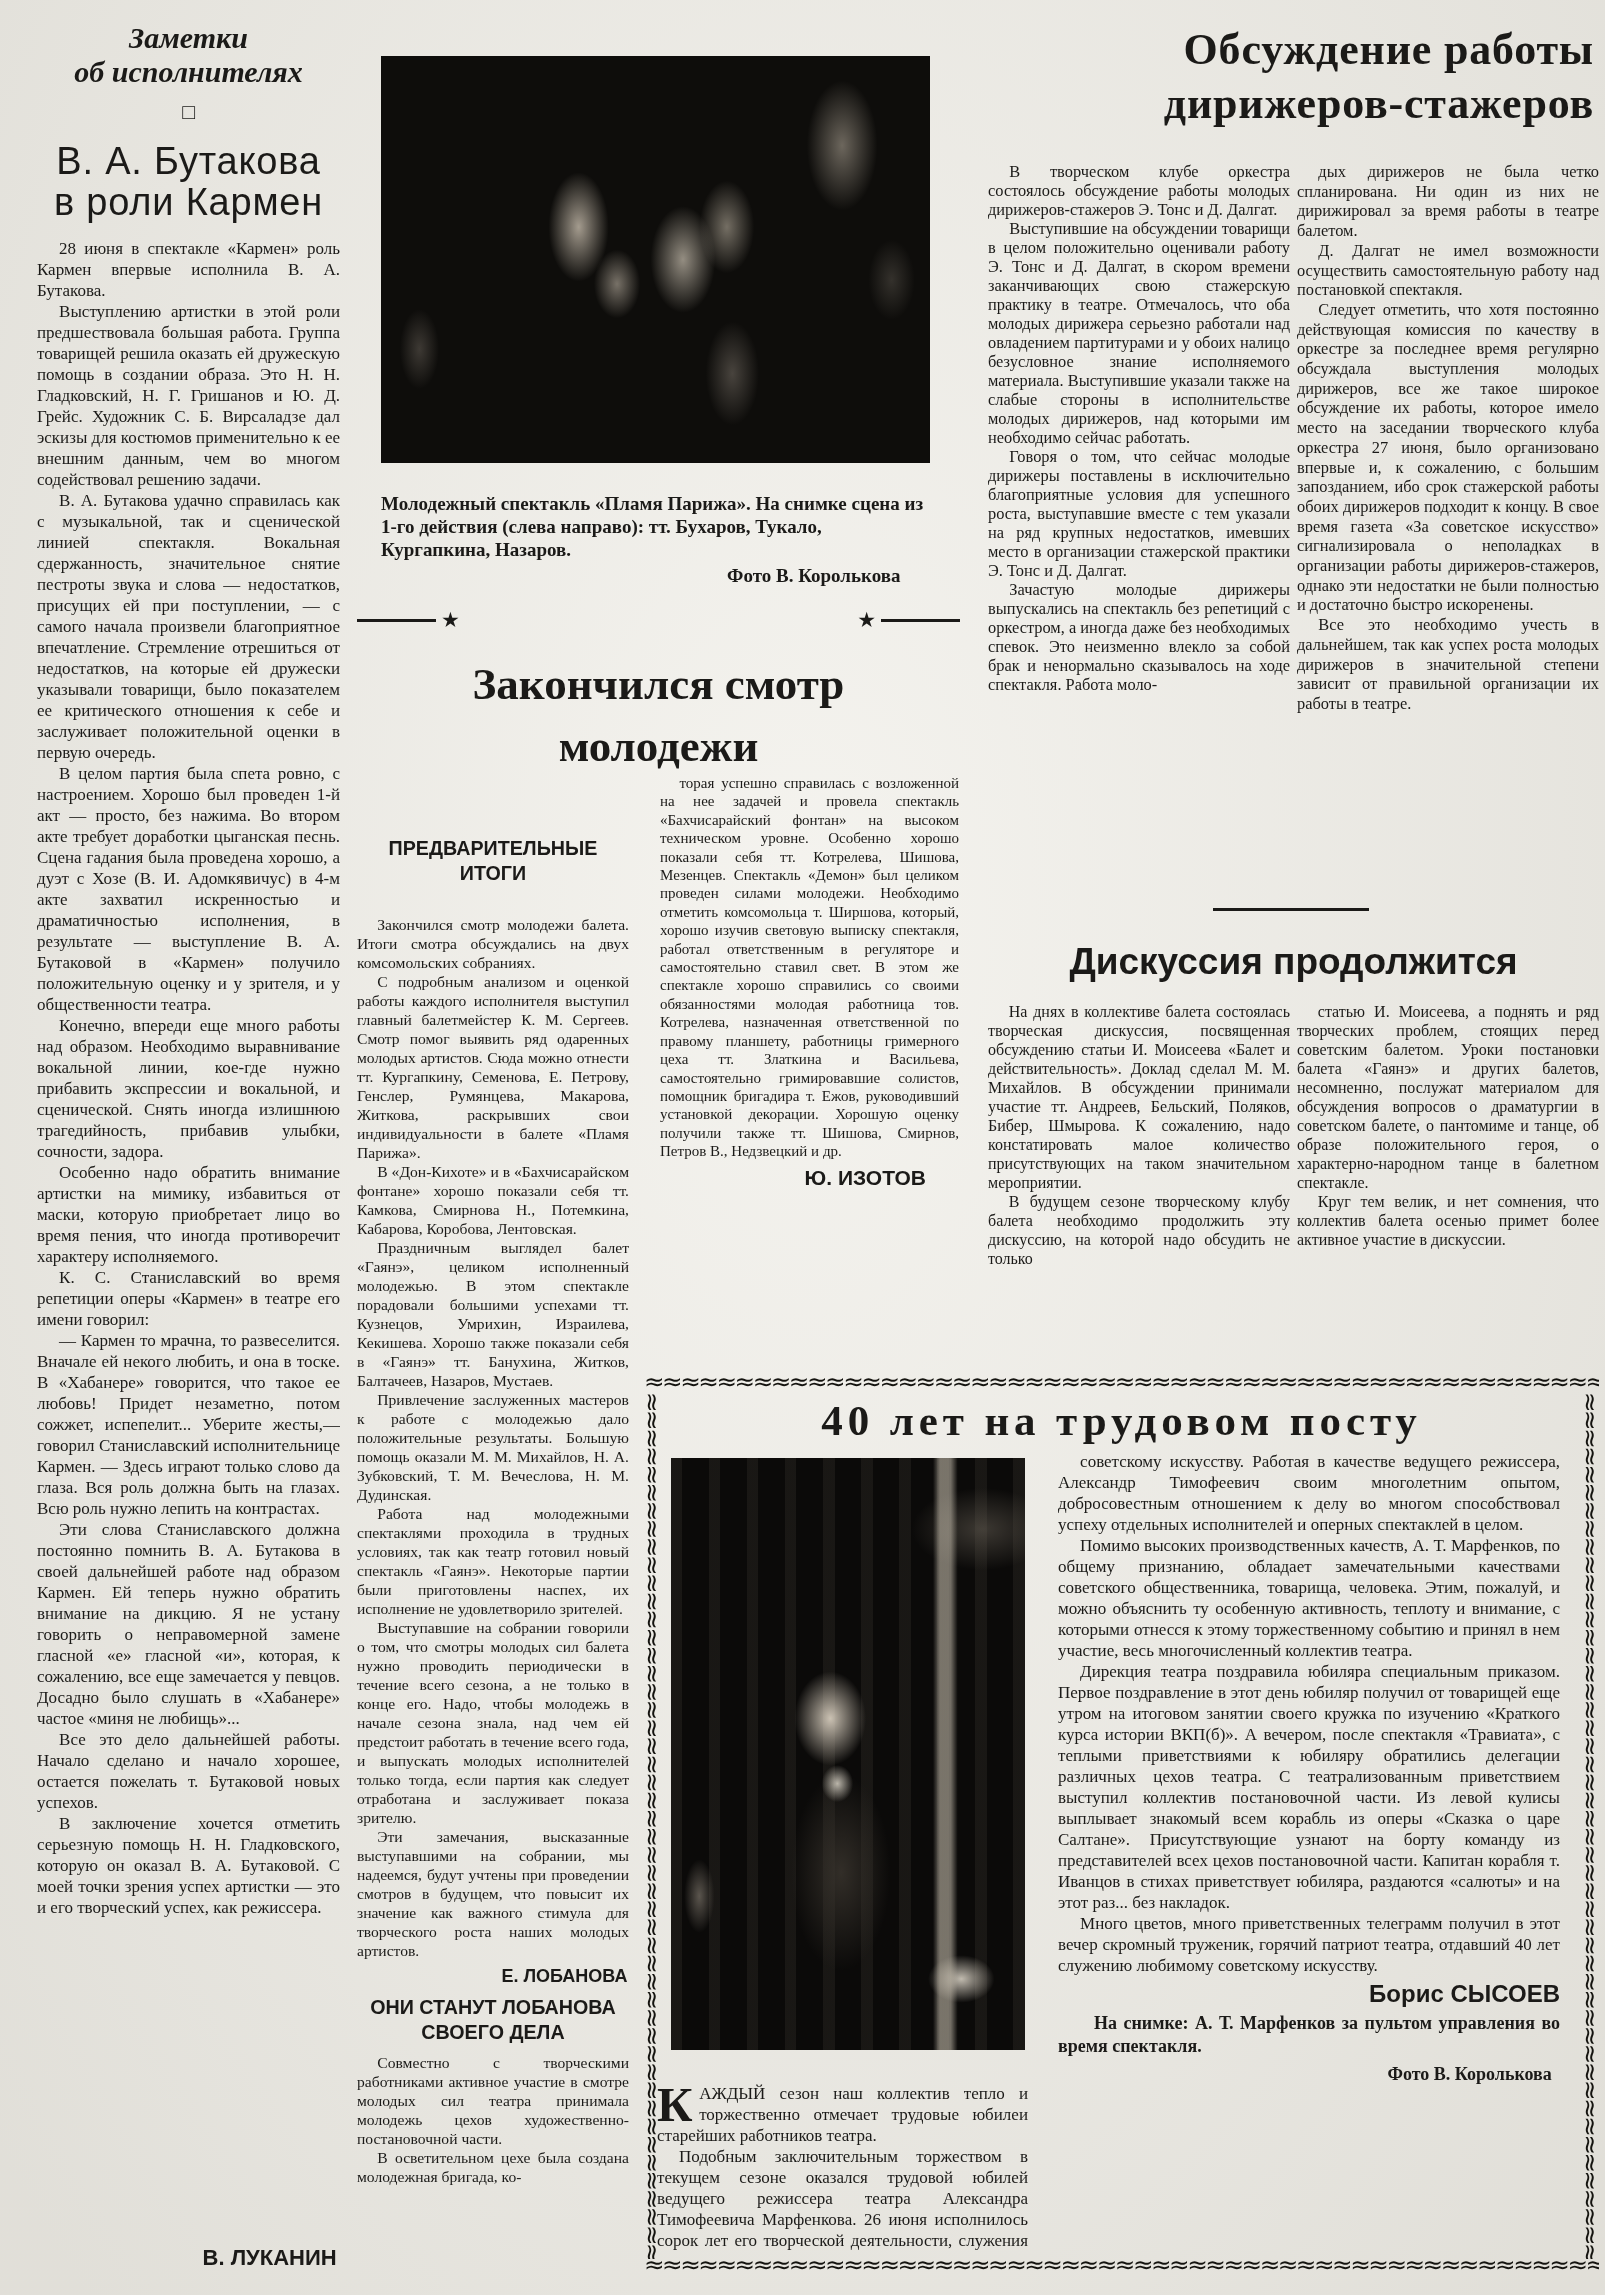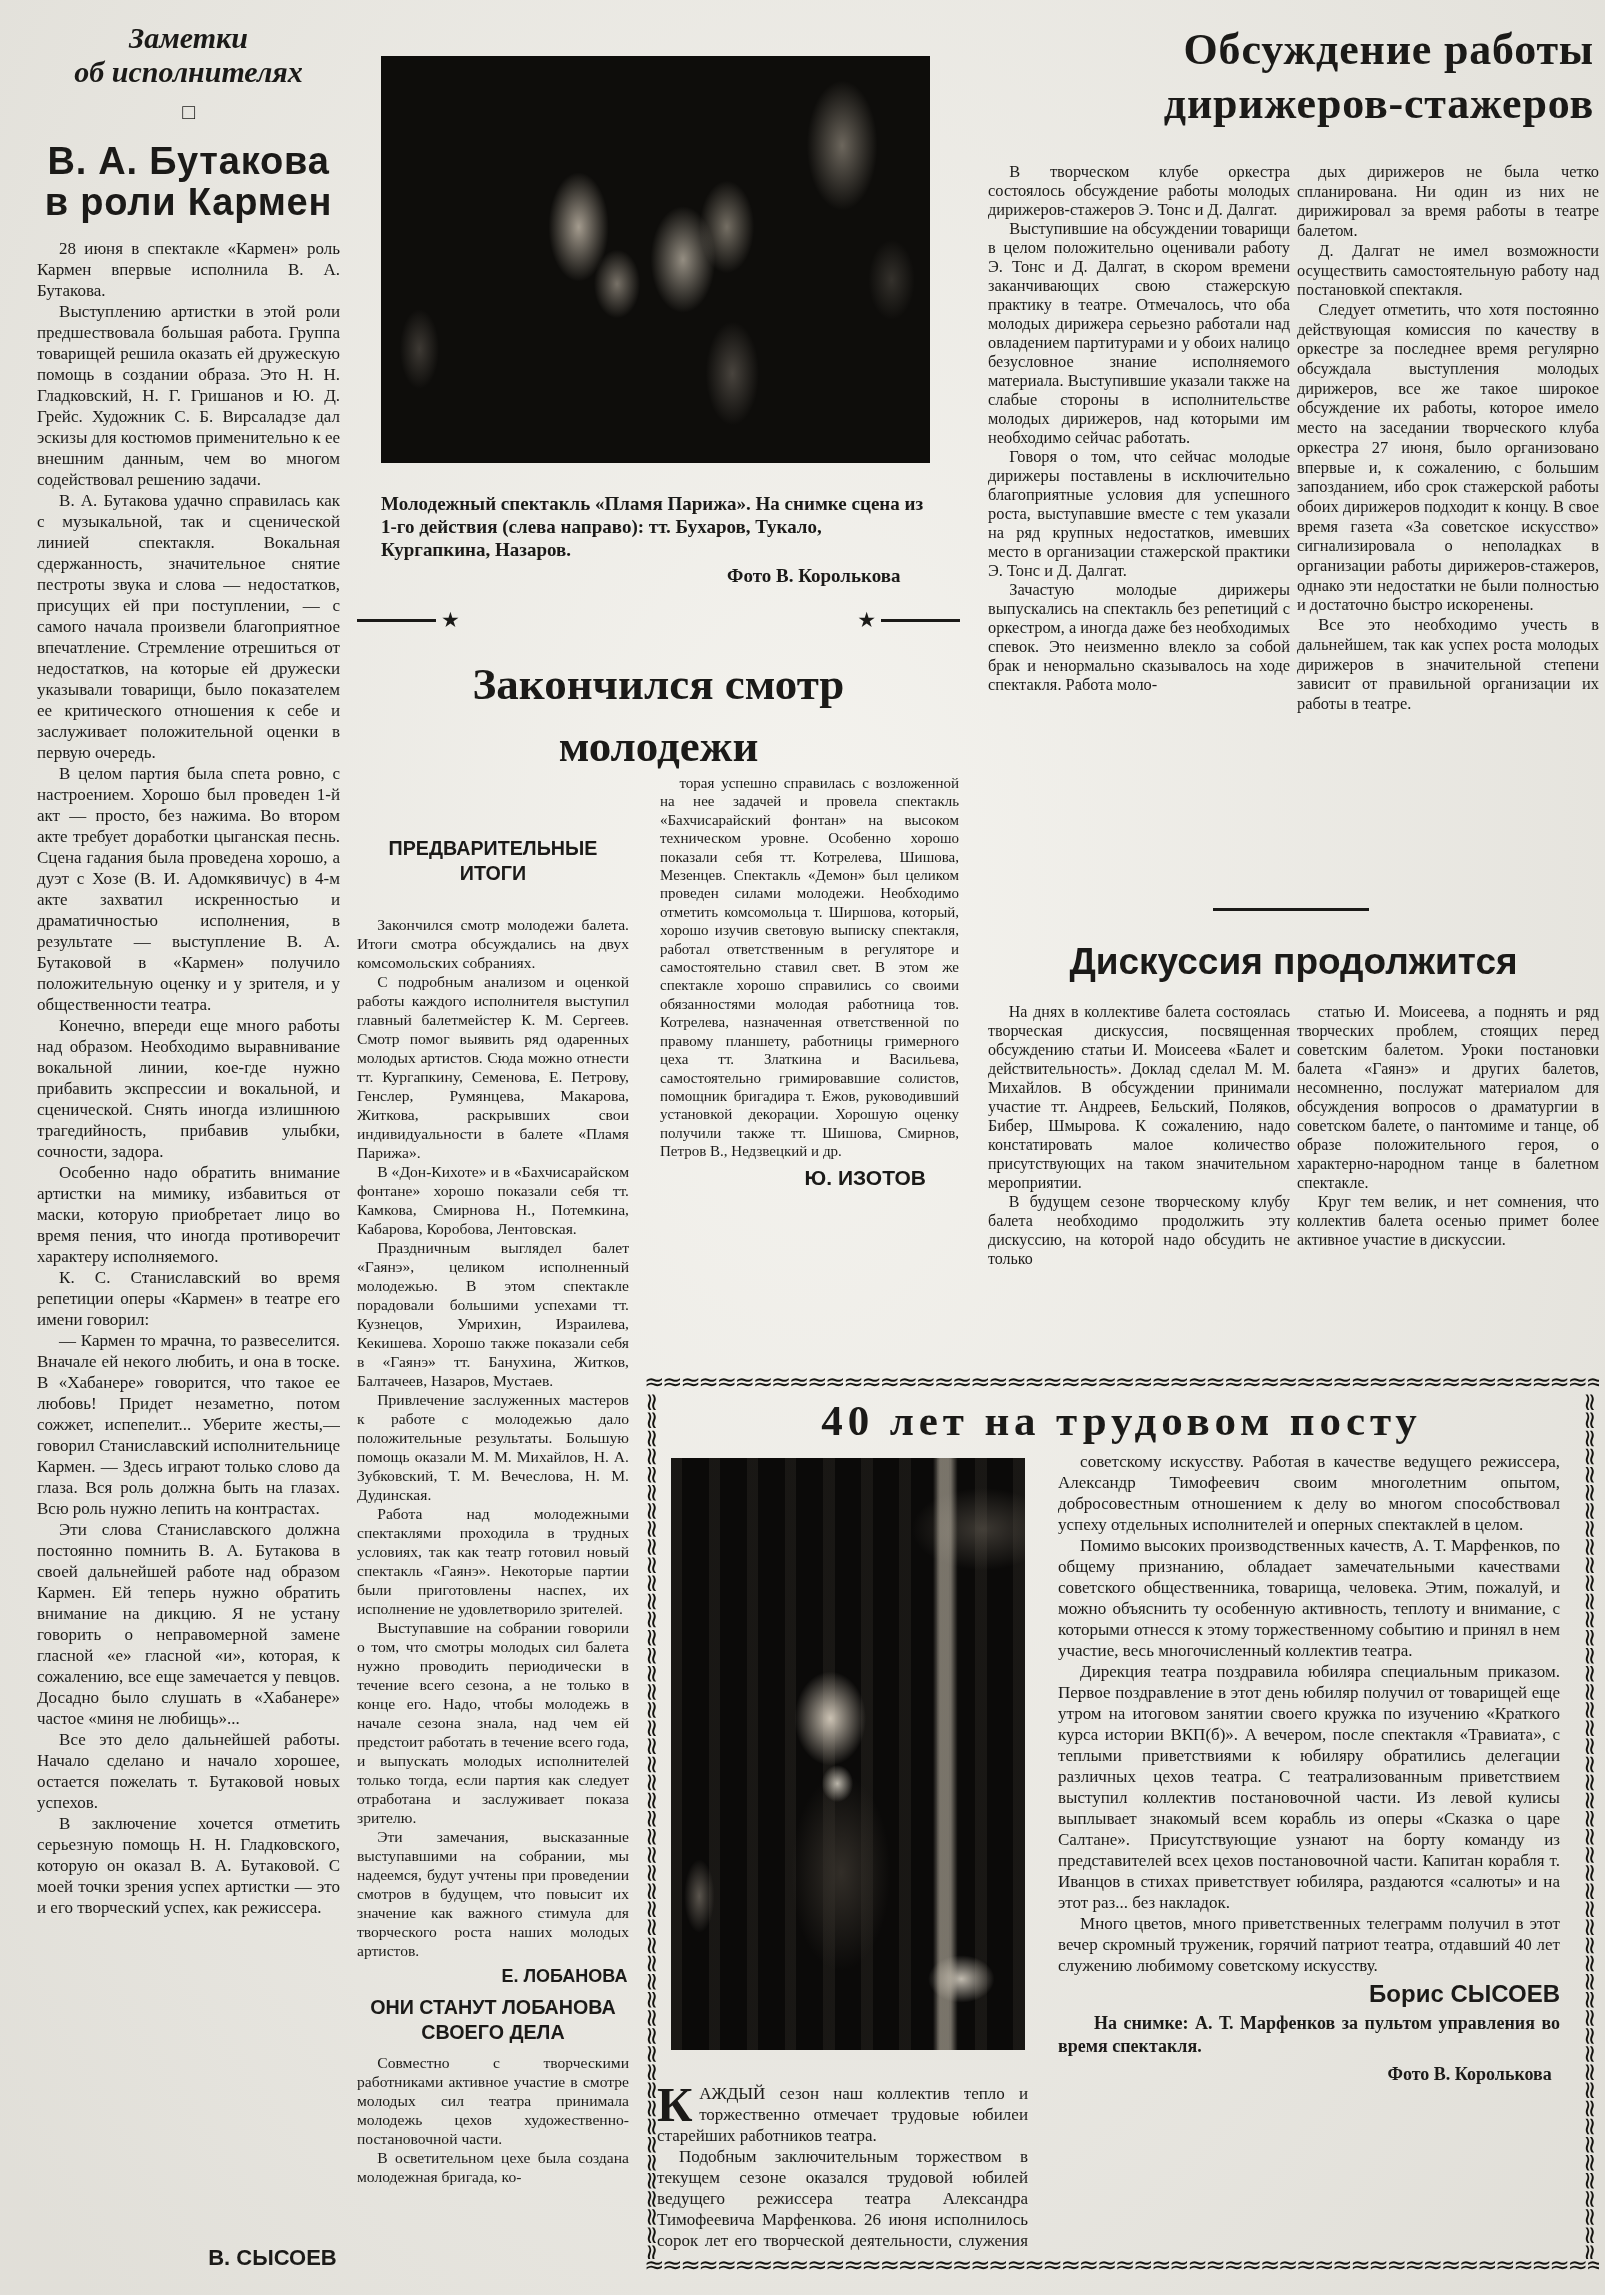--- a/index.html
+++ b/index.html
@@ -15,21 +15,21 @@
     color:#1b1a18;
   }
   .abs{position:absolute;}
   .jtext{text-align:justify;}
   .jtext p{margin:0;text-indent:1.3em;}
 
   
   #left-col{left:37px;top:21px;width:303px;height:2255px;}
   .kicker{font-style:italic;font-weight:bold;font-size:30px;line-height:34px;text-align:center;}
   .square-marker{text-align:center;font-size:21px;line-height:21px;margin-top:13px;}
-  .left-headline{font-family:"Liberation Sans",sans-serif;font-weight:bold;font-size:38px;line-height:41px;text-align:center;margin-top:18px;letter-spacing:0.8px;}
+  .left-headline{font-family:"Liberation Sans",sans-serif;font-weight:normal;font-size:38px;line-height:41px;text-align:center;margin-top:18px;letter-spacing:0.8px;}
   #left-body{margin-top:14.8px;font-size:17px;line-height:21px;height:1976px;overflow:hidden;}
   .sig{font-family:"Liberation Sans",sans-serif;font-weight:bold;text-align:right;}
   #left-sig{position:absolute;bottom:4.9px;right:3.3px;font-size:22px;}
 
   
   #photo1{left:381px;top:56px;width:549px;height:407px;background:
     radial-gradient(ellipse 43px 78px at 36% 42%, rgba(214,203,186,.75), rgba(214,203,186,0) 70%),
     radial-gradient(ellipse 33px 49px at 43% 56%, rgba(190,180,165,.6), rgba(190,180,165,0) 70%),
     radial-gradient(ellipse 45px 74px at 55% 50%, rgba(205,196,180,.7), rgba(205,196,180,0) 72%),
     radial-gradient(ellipse 39px 66px at 63% 42%, rgba(200,190,172,.55), rgba(200,190,172,0) 70%),
@@ -110,21 +110,21 @@
         <p>В. А. Бутакова удачно справилась как с музыкальной, так и сценической линией спектакля. Вокальная сдержанность, значительное снятие пестроты звука и слова — недостатков, присущих ей при поступлении, — с самого начала произвели благоприятное впечатление. Стремление отрешиться от недостатков, на которые ей дружески указывали товарищи, было показателем ее критического отношения к себе и заслуживает положительной оценки в первую очередь.</p>
         <p>В целом партия была спета ровно, с настроением. Хорошо был проведен 1-й акт — просто, без нажима. Во втором акте требует доработки цыганская песнь. Сцена гадания была проведена хорошо, а дуэт с Хозе (В. И. Адомкявичус) в 4-м акте захватил искренностью и драматичностью исполнения, в результате — выступление В. А. Бутаковой в «Кармен» получило положительную оценку и у зрителя, и у общественности театра.</p>
         <p>Конечно, впереди еще много работы над образом. Необходимо выравнивание вокальной линии, кое-где нужно прибавить экспрессии и вокальной, и сценической. Снять иногда излишнюю трагедийность, прибавив улыбки, сочности, задора.</p>
         <p>Особенно надо обратить внимание артистки на мимику, избавиться от маски, которую приобретает лицо во время пения, что иногда противоречит характеру исполняемого.</p>
         <p>К. С. Станиславский во время репетиции оперы «Кармен» в театре его имени говорил:</p>
         <p>— Кармен то мрачна, то развеселится. Вначале ей некого любить, и она в тоске. В «Хабанере» говорится, что такое ее любовь! Придет незаметно, потом сожжет, испепелит... Уберите жесты,— говорил Станиславский исполнительнице Кармен. — Здесь играют только слово да глаза. Вся роль должна быть на глазах. Всю роль нужно лепить на контрастах.</p>
         <p>Эти слова Станиславского должна постоянно помнить В. А. Бутакова в своей дальнейшей работе над образом Кармен. Ей теперь нужно обратить внимание на дикцию. Я не устану говорить о неправомерной замене гласной «е» гласной «и», которая, к сожалению, все еще замечается у певцов. Досадно было слушать в «Хабанере» частое «миня не любищь»...</p>
         <p>Все это дело дальнейшей работы. Начало сделано и начало хорошее, остается пожелать т. Бутаковой новых успехов.</p>
         <p>В заключение хочется отметить серьезную помощь Н. Н. Гладковского, которую он оказал В. А. Бутаковой. С моей точки зрения успех артистки — это и его творческий успех, как режиссера.</p>
       </div>
-    <div id="left-sig" class="sig">В. СЫСОЕВ</div>
+    <div id="left-sig" class="sig">В. ЛУКАНИН</div>
   </div>
 
   <div id="photo1" class="abs"></div>
   <div id="caption1" class="abs">
     <div>Молодежный спектакль «Пламя Парижа». На снимке сцена из 1-го действия (слева направо): тт. Бухаров, Тукало, Кургапкина, Назаров.</div>
     <div class="credit">Фото В. Королькова</div>
   </div>
 
   <div id="star-divider" class="abs">
     <span class="star-group">

